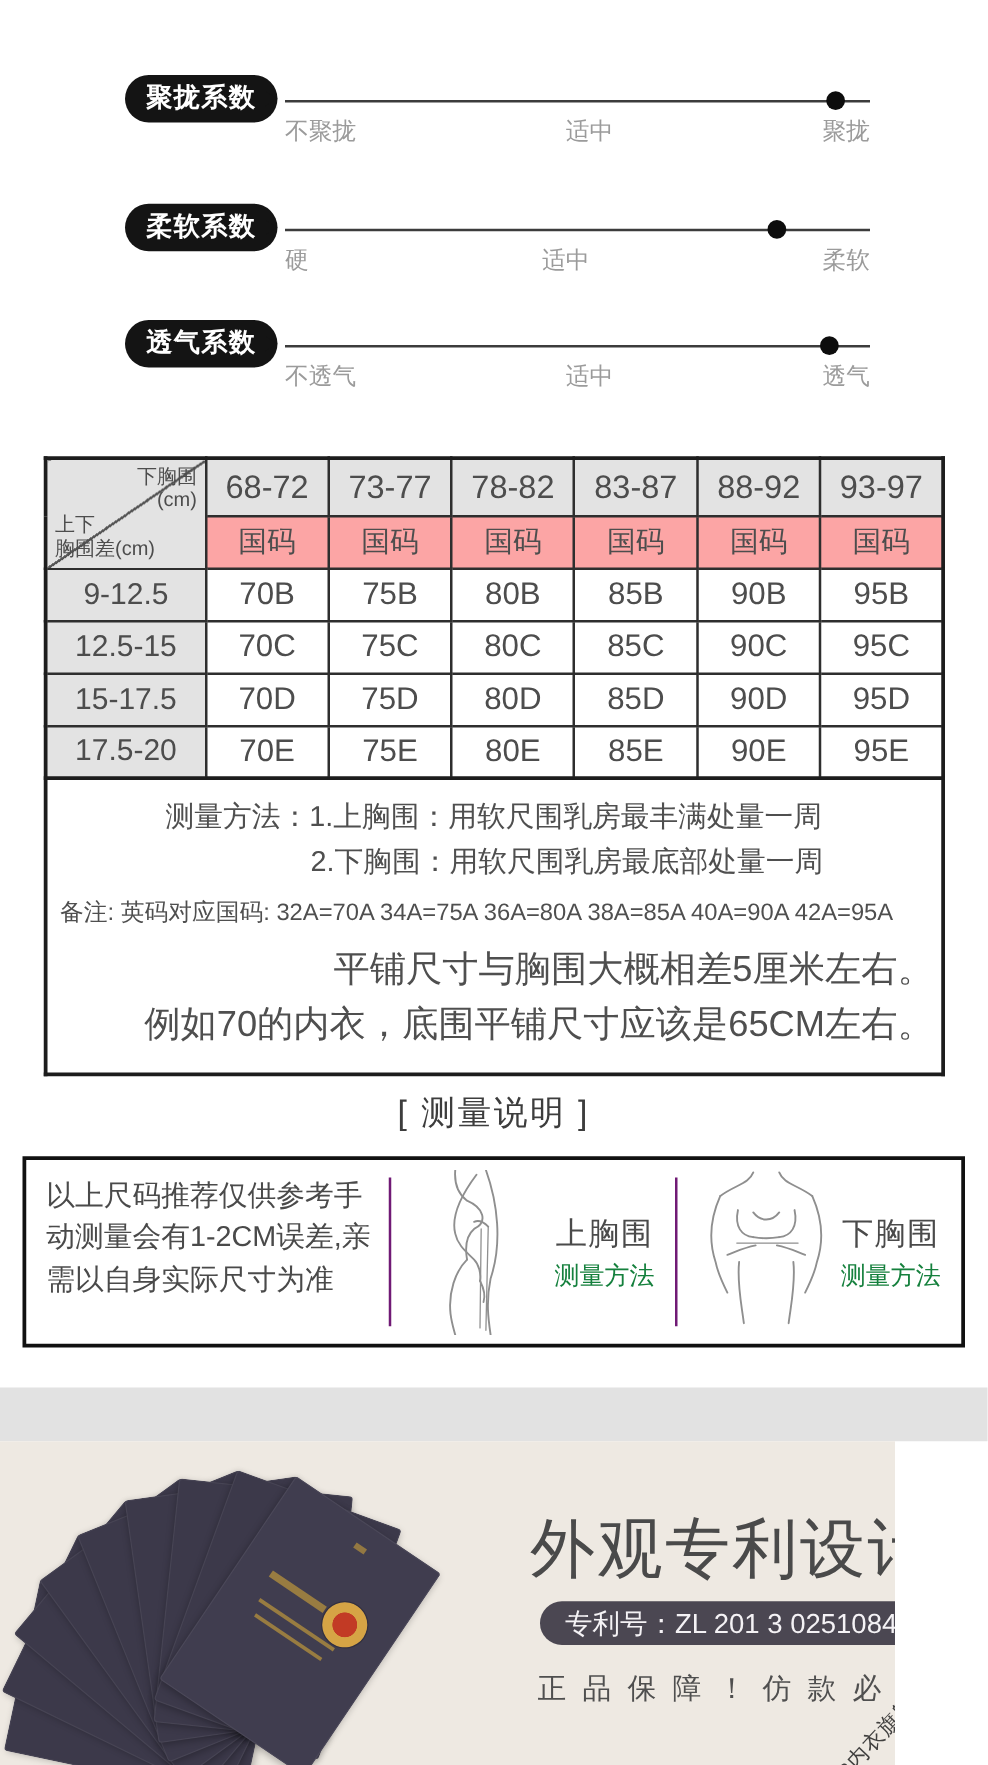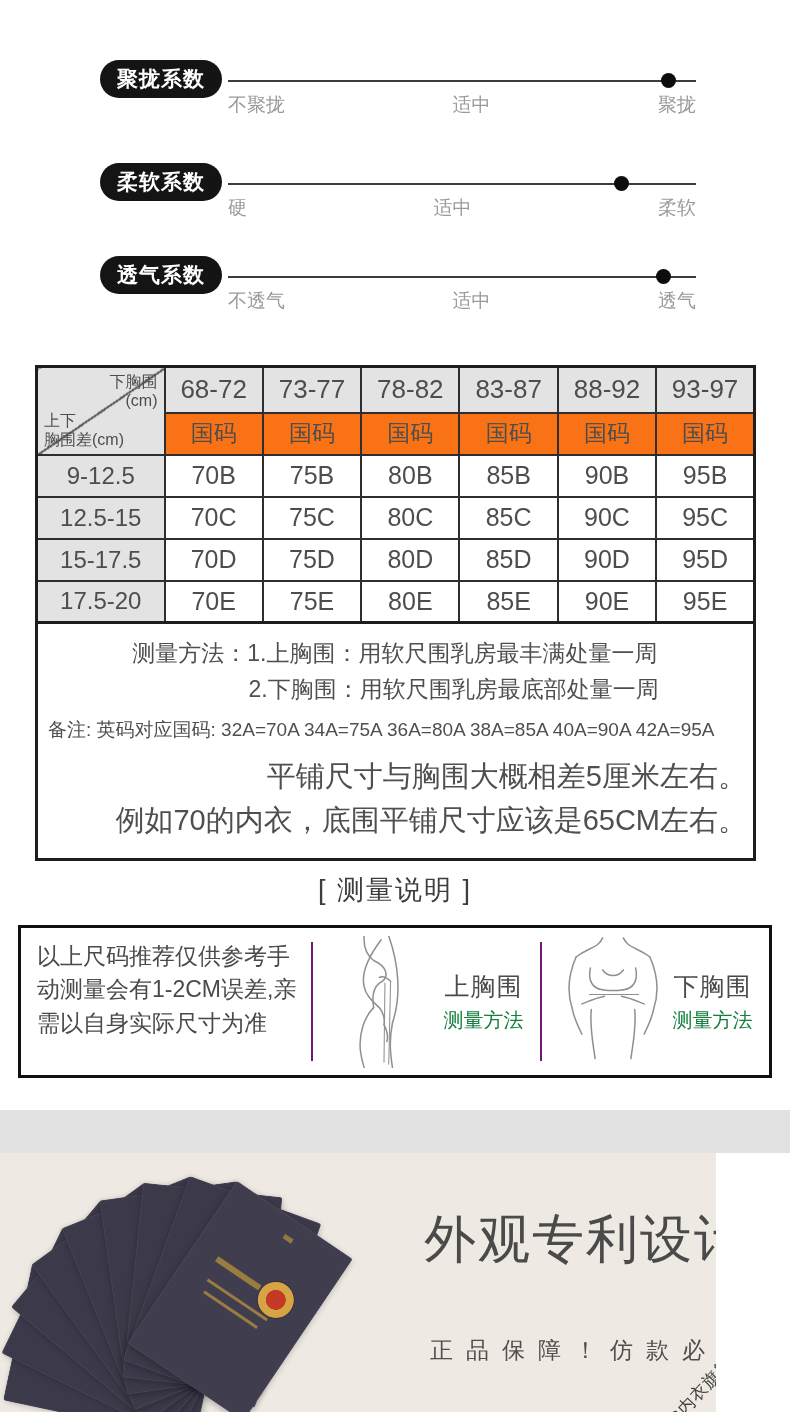--- a/index.html
+++ b/index.html
@@ -31,21 +31,21 @@
   }
 
   
   .size-panel { position:absolute; left:35px; top:365px; width:721px; }
   table.size-table {
     width:100%; border-collapse:collapse; table-layout:fixed;
     border:3px solid #1d1d1d; color:#4d4d4d;
   }
   table.size-table td { border:2px solid #2e2e2e; text-align:center; vertical-align:middle; }
   td.band { background:#e3e3e3; height:46px; font-size:26px; }
-  td.code { background:#f97316; height:42px; font-size:23px; }
+  td.code { background:#fca5a5; height:42px; font-size:23px; }
   td.diff { background:#e3e3e3; height:42px; font-size:24px; }
   td.size { background:#ffffff; height:42px; font-size:25px; }
   td.corner { background:#e3e3e3; padding:0; position:relative;
     background-image:linear-gradient(to bottom right, transparent calc(50% - 1px), #555 calc(50% - 1px), #555 calc(50% + 1px), transparent calc(50% + 1px));
   }
   .corner-tr { position:absolute; top:4px; right:6px; text-align:right; font-size:16px; line-height:1.2; }
   .corner-bl { position:absolute; bottom:4px; left:6px; text-align:left; font-size:16px; line-height:1.2; }
   .table-notes {
     border:3px solid #1d1d1d; border-top:none; background:#fff;
     padding:12px 6px 16px 6px; color:#4f4f4f;
@@ -326,15 +326,16 @@
       </div>
     <div class="cert cert-front" style="transform:rotate(34deg)">
       <span class="gold-mark"></span>
       <span class="seal"></span>
       <span class="gline g1"></span>
         <span class="gline g2"></span>
         <span class="gline g3"></span>
     </div>
   </div>
   <div class="patent-title">外观专利设计</div>
+  <div class="patent-pill">专利号：ZL 201 3 0251084</div>
   <div class="patent-slogan">正品保障！仿款必究</div>
   <div class="watermark">MIDNITE STAR内衣旗舰店</div>
 </div>
 
 </body></html>

